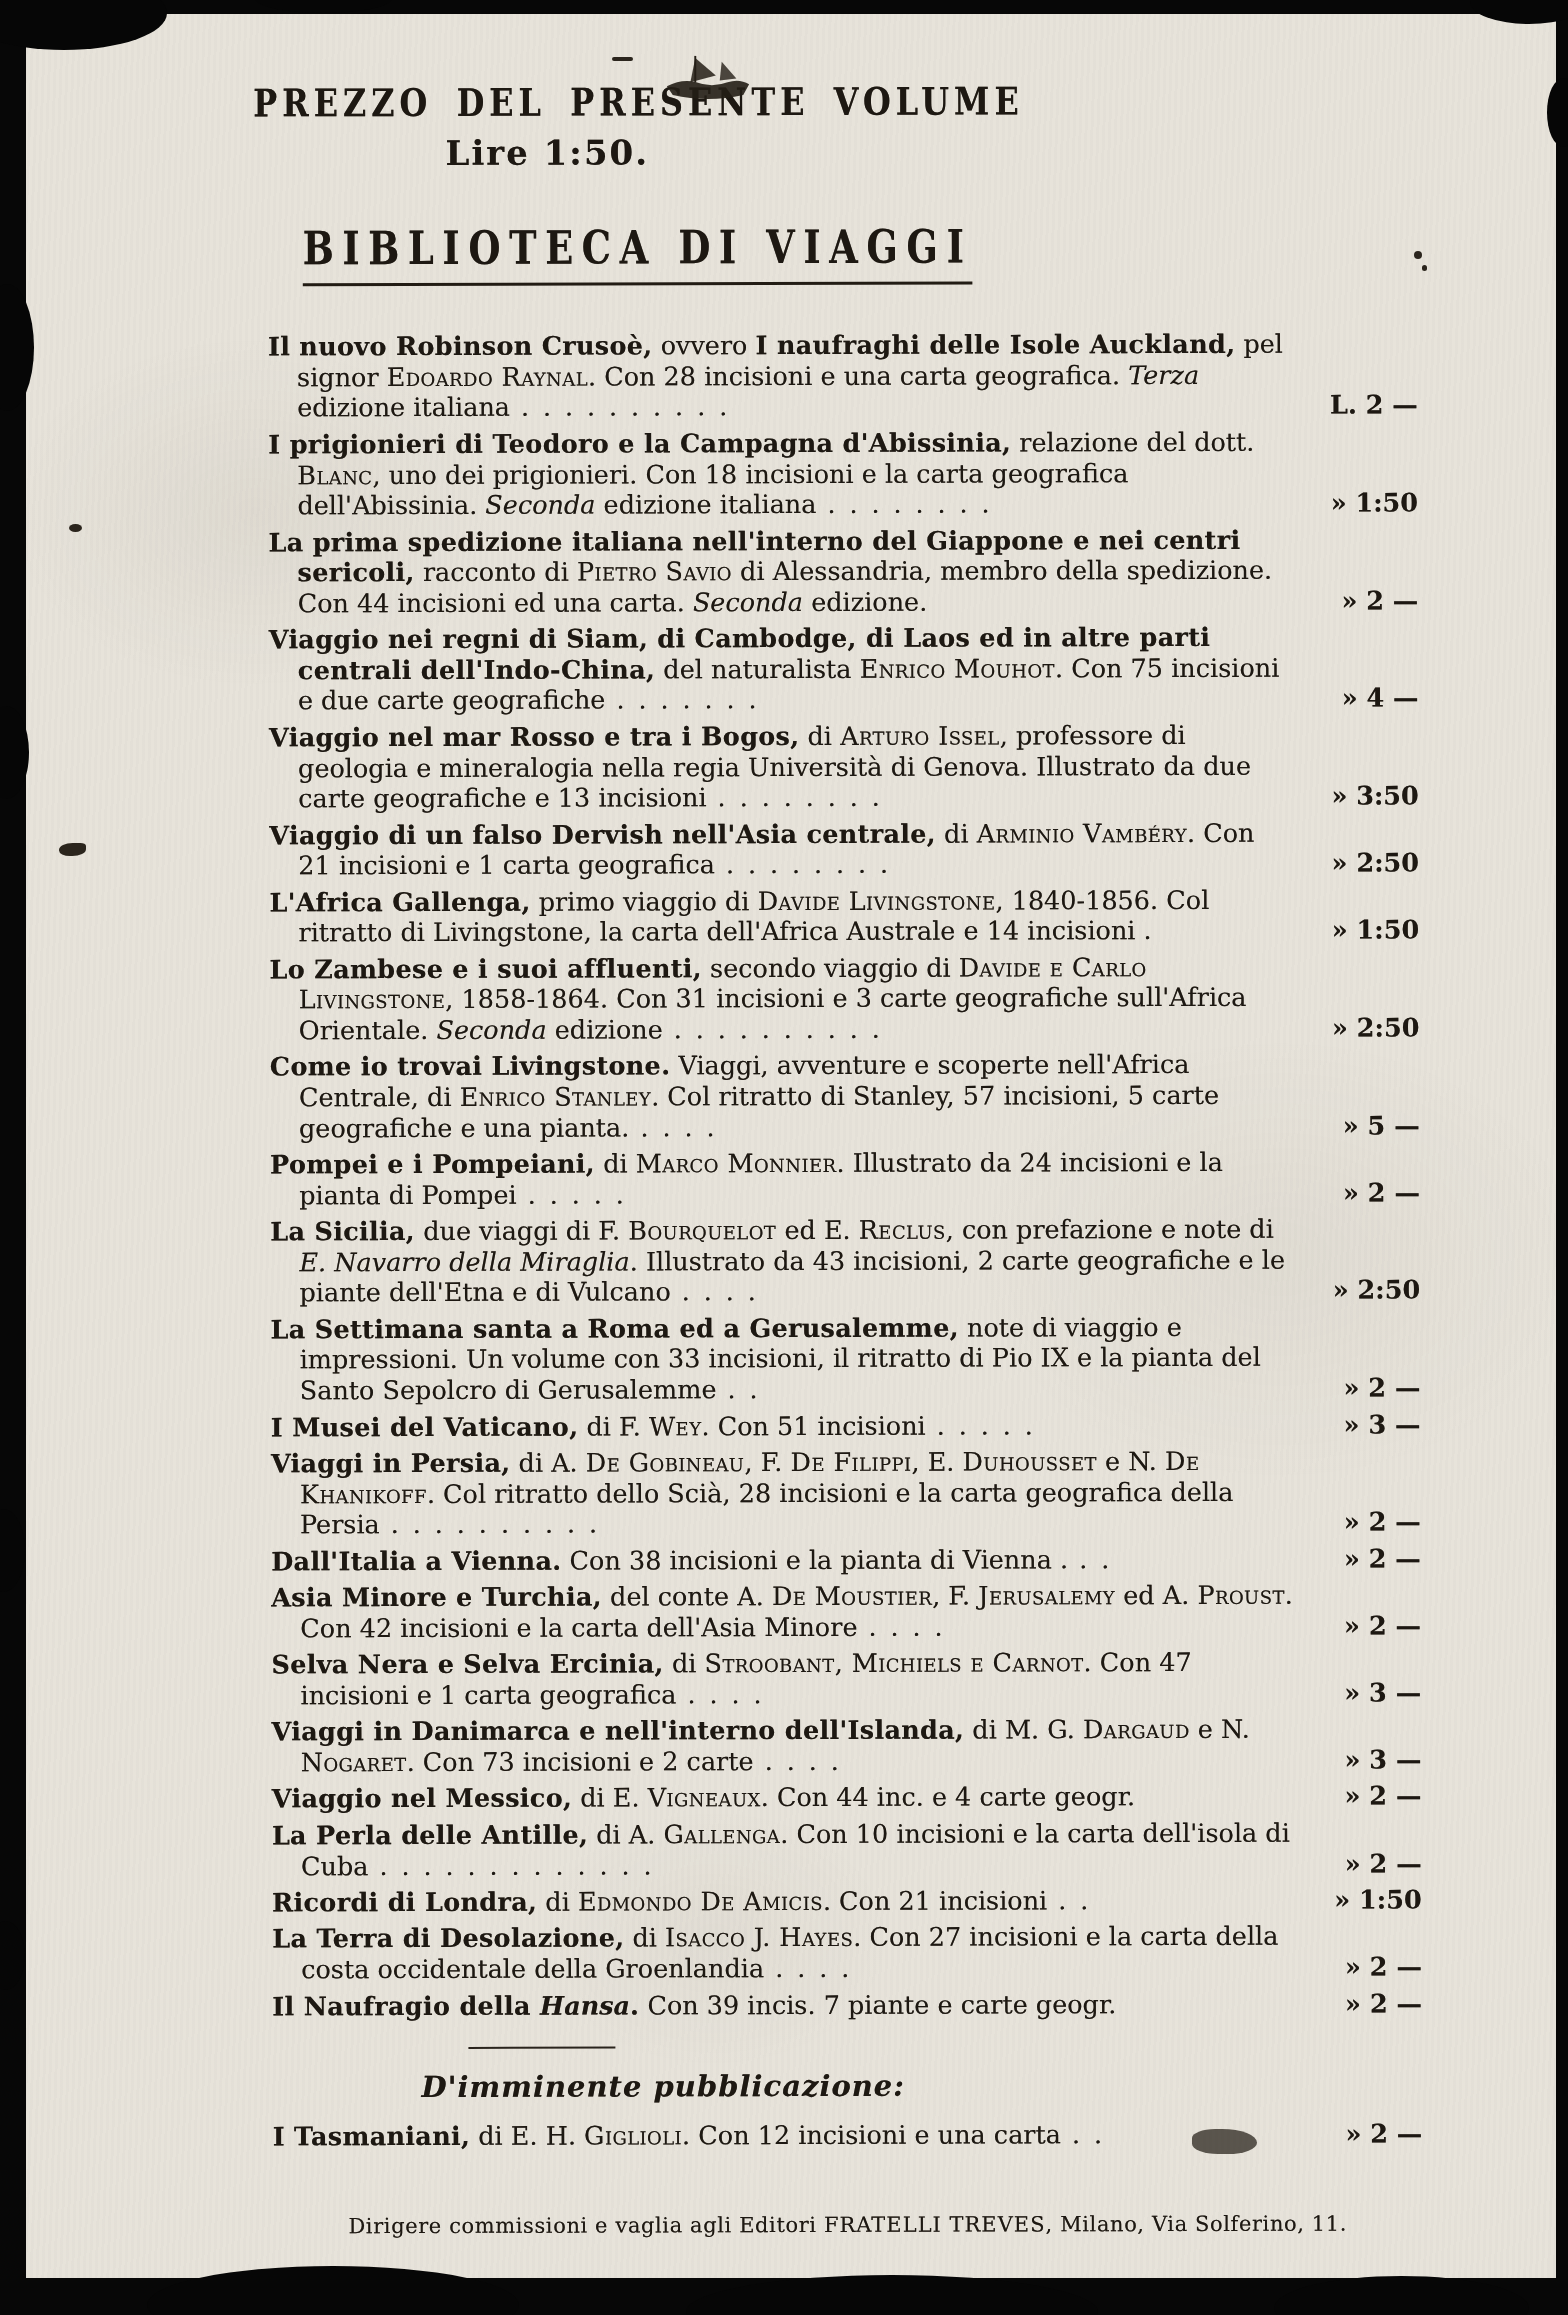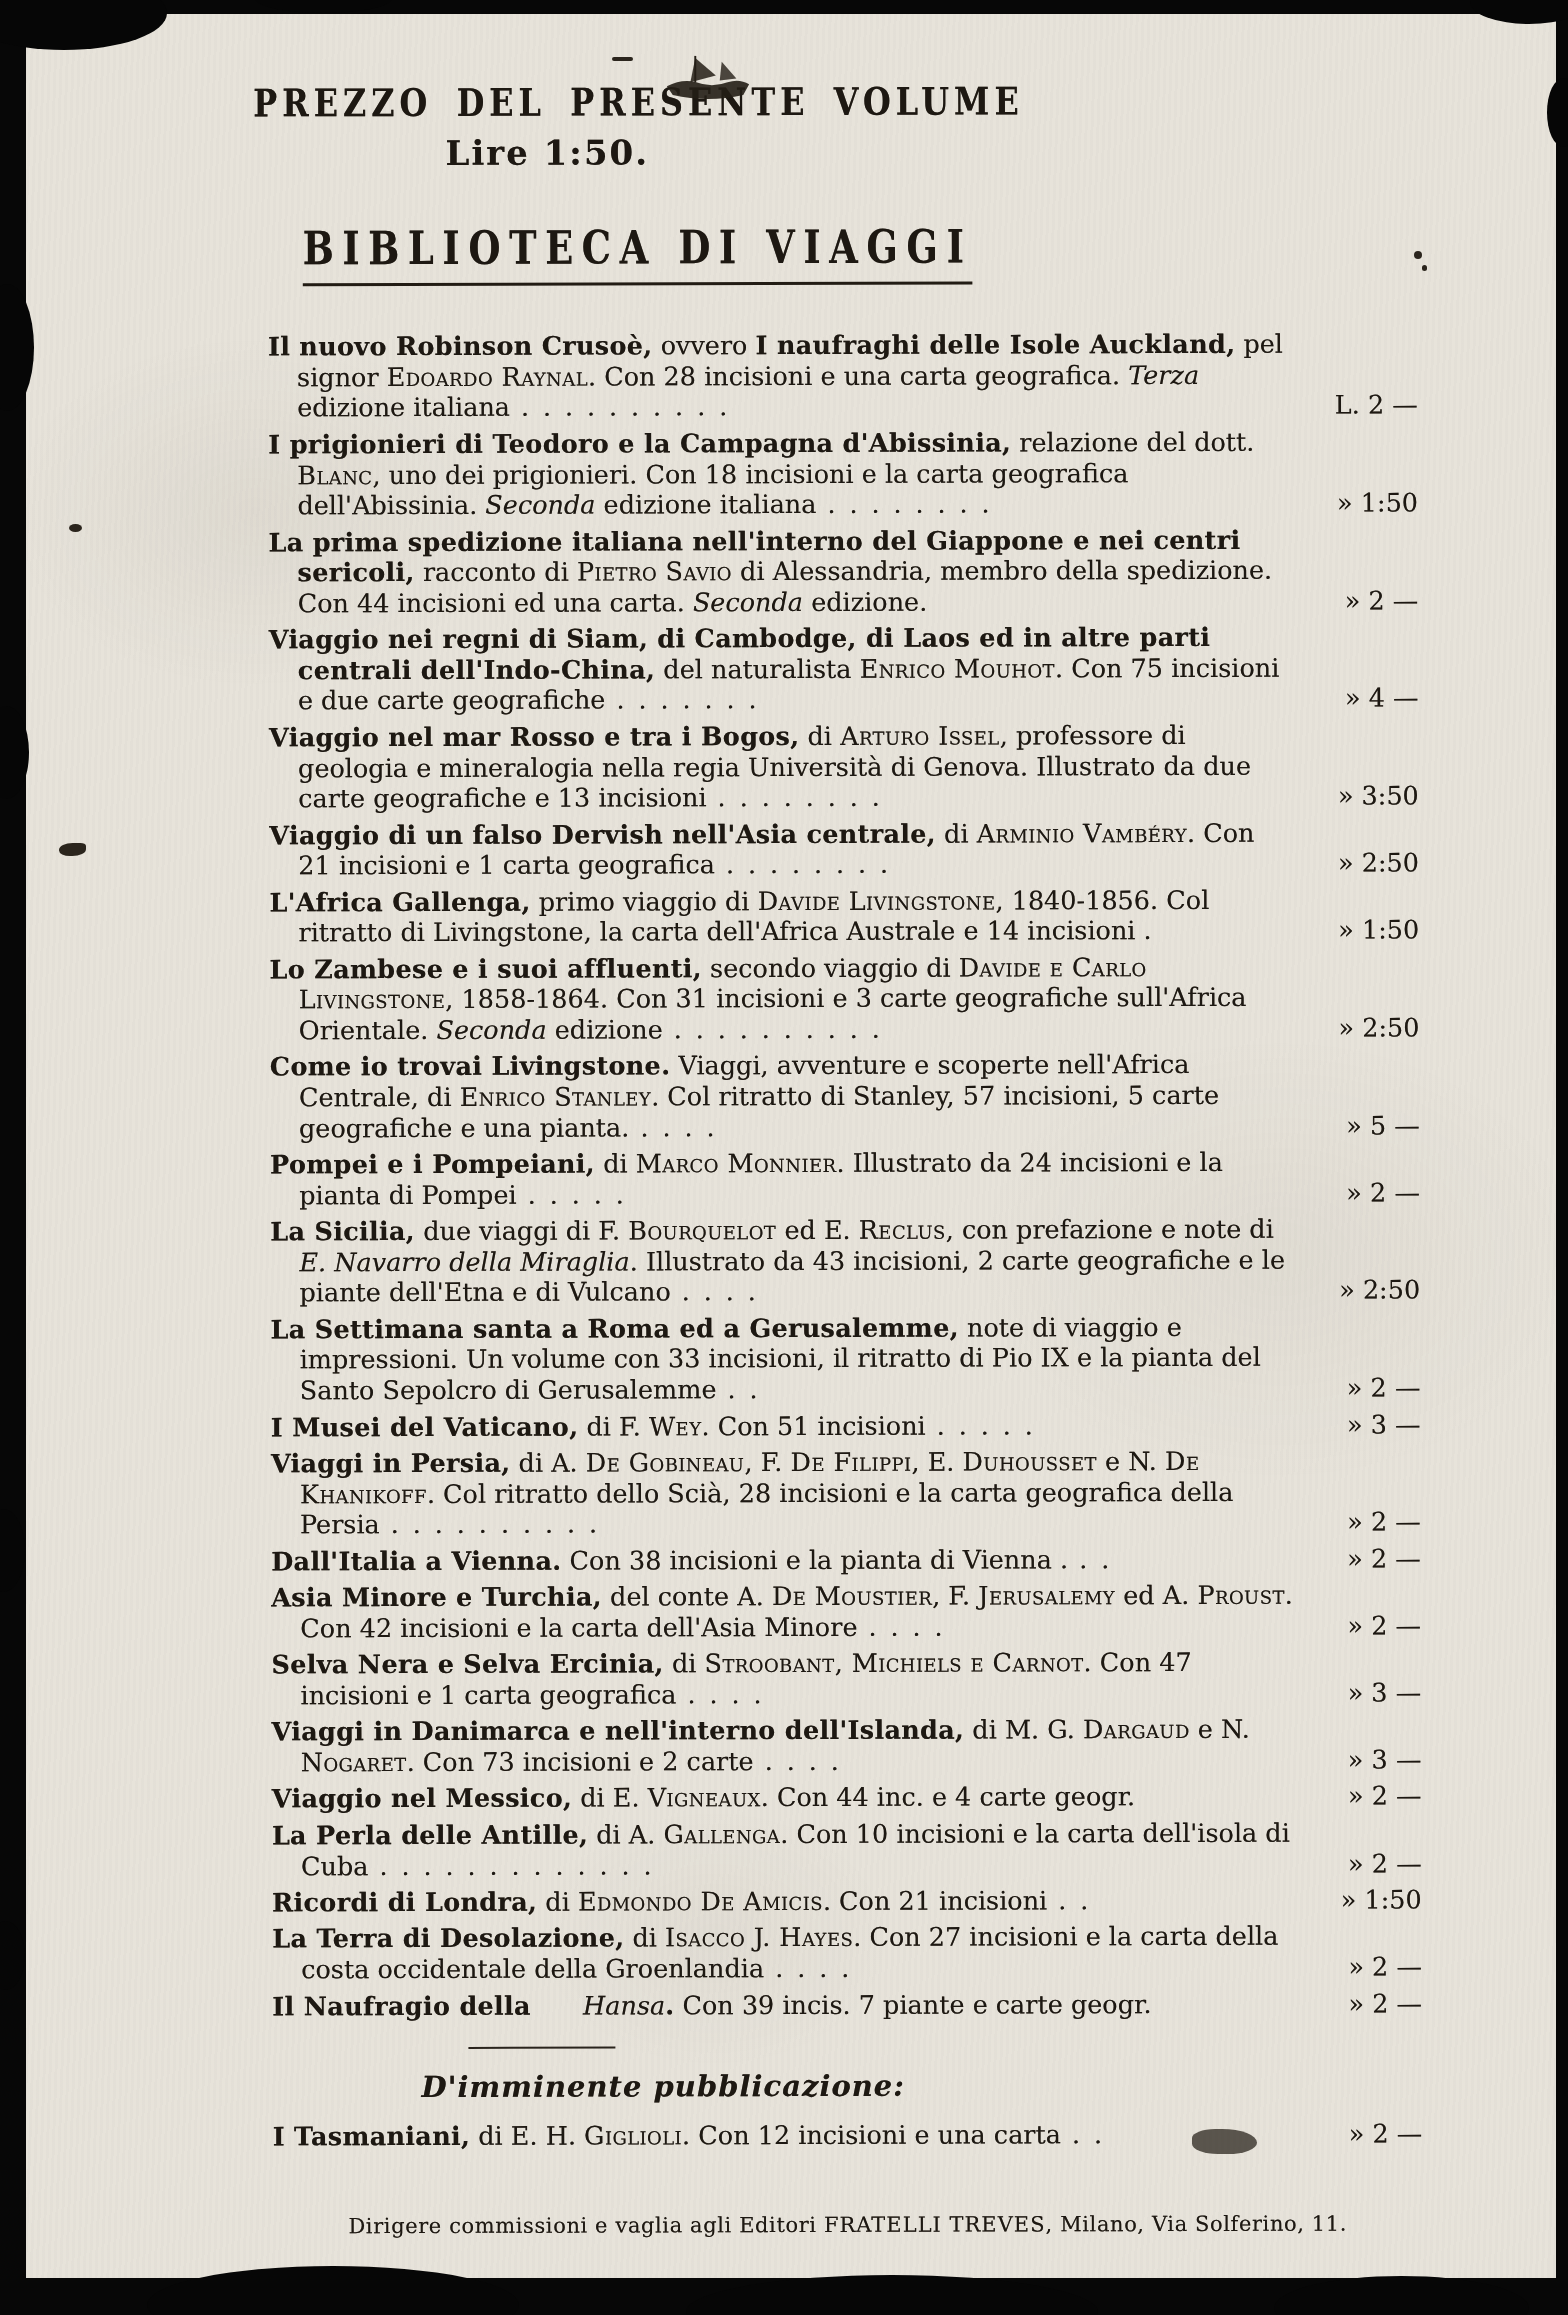--- a/index.html
+++ b/index.html
@@ -46,25 +46,25 @@
   .entries{margin-top:45px;}
   .entry{
     position:relative;
     padding-left:29px;text-indent:-29px;
     padding-right:125px;
     margin-bottom:5.9px;
   }
   .seg-b{font-weight:700;letter-spacing:0.3px;}
   .seg-sc{font-variant:small-caps;letter-spacing:0.4px;}
   .seg-i{font-style:italic;}
-  .seg-bi{font-weight:400;font-style:italic;margin-left:43px;}
+  .seg-bi{font-weight:700;font-style:italic;}
   .dots{letter-spacing:2.9px;}
   .price{
     position:absolute;right:0;bottom:0;
-    text-indent:0;white-space:nowrap;font-weight:400;margin-top:28px;
+    text-indent:0;white-space:nowrap;font-weight:700;margin-top:28px;
   }
   .divider{
     width:147px;border-bottom:2.9px solid #2a241d;
     margin:25.5px 0 0 196px;
   }
   .upcoming-heading{
     font-style:italic;font-weight:700;font-size:29px;letter-spacing:1px;
     display:table;margin:21.6px 0 0 149px;
   }
   .upcoming{margin-top:15.7px;}

